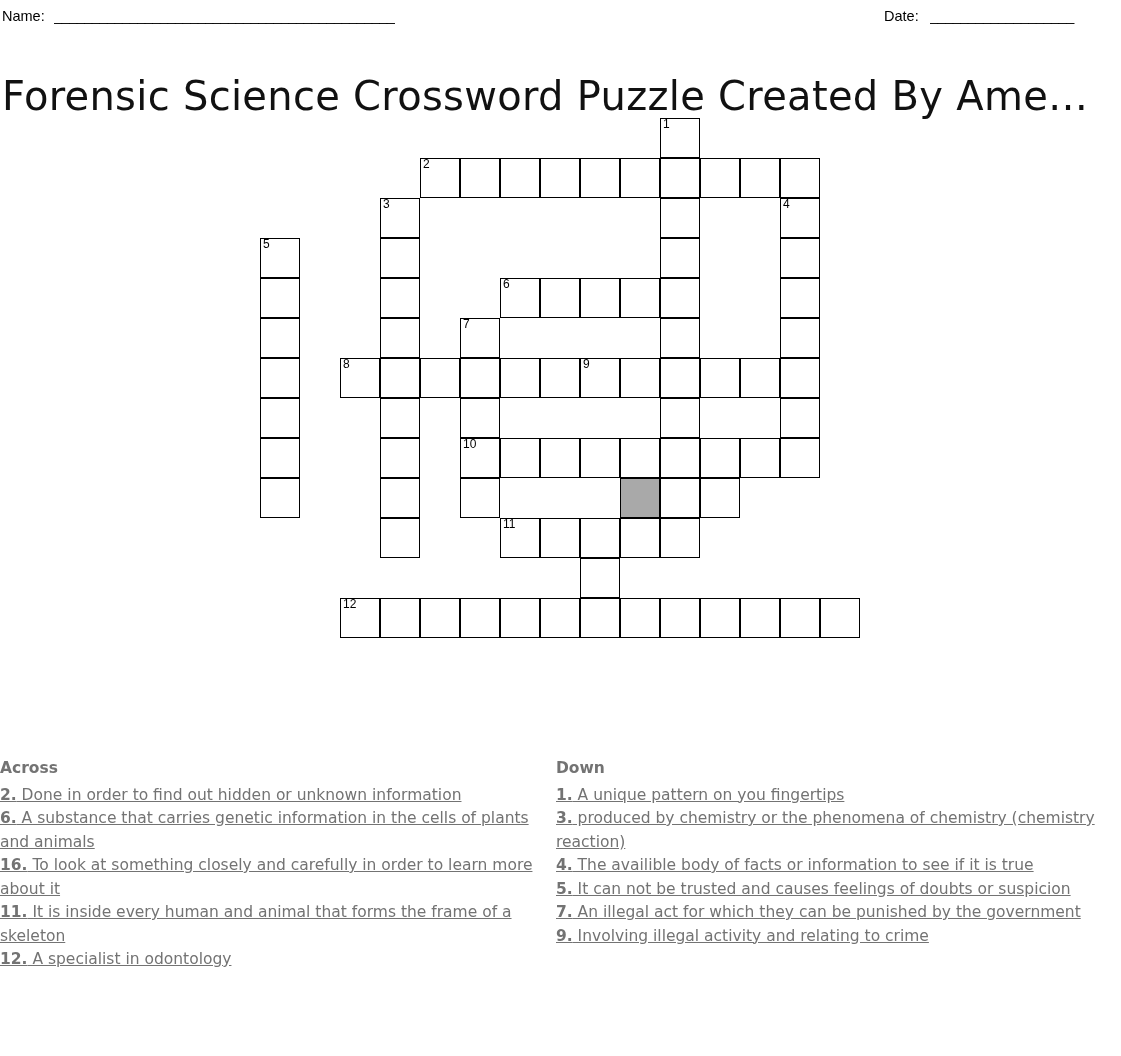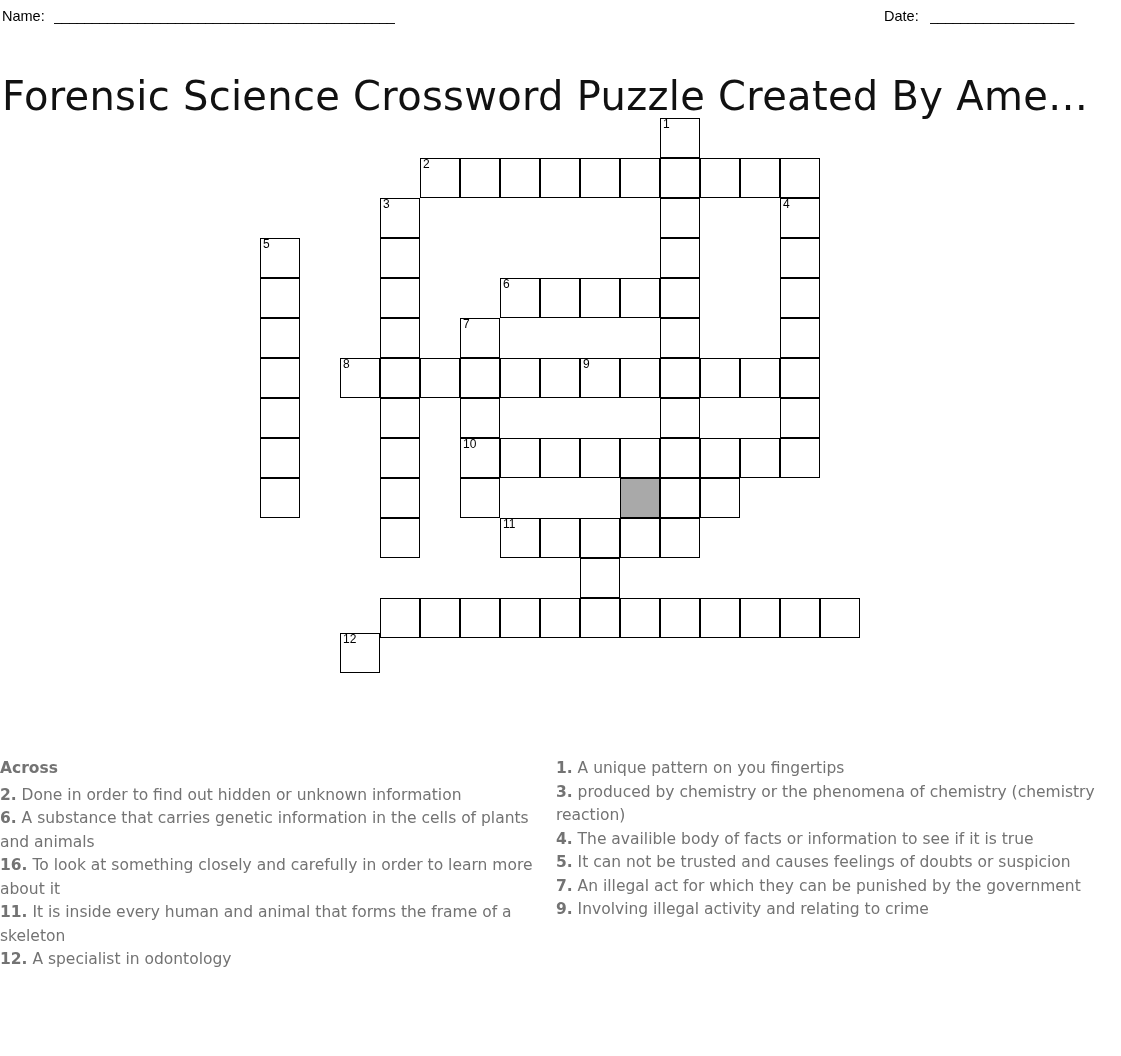--- a/index.html
+++ b/index.html
@@ -122,20 +122,21 @@
   .col.down { left: 556px; }
   .col h3 {
     margin: 0 0 3px 0;
     font-size: 15.5px;
     font-weight: bold;
     font-family: "DejaVu Sans", sans-serif;
   }
   .clue {
     margin: 0;
     text-indent: 0;
+    text-decoration: underline;
   }
   .clue b {
     font-weight: bold;
   }
 </style>
 </head>
 <body>
 
 <div class="page">
 
@@ -237,21 +238,21 @@
       <div class="cell" style="left: 700px; top: 478px;"></div>
       <div class="cell" style="left: 380px; top: 518px;"></div>
       <div class="cell" style="left: 500px; top: 518px; text-align: right;">
         <span class="num">11</span>
       </div>
       <div class="cell" style="left: 540px; top: 518px;"></div>
       <div class="cell" style="left: 580px; top: 518px;"></div>
       <div class="cell" style="left: 620px; top: 518px;"></div>
       <div class="cell" style="left: 660px; top: 518px;"></div>
       <div class="cell" style="left: 580px; top: 558px;"></div>
-      <div class="cell" style="left: 340px; top: 598px; margin-top: 35px;">
+      <div class="cell" style="left: 340px; top: 598px;">
         <span class="num">12</span>
       </div>
       <div class="cell" style="left: 380px; top: 598px;"></div>
       <div class="cell" style="left: 420px; top: 598px;"></div>
       <div class="cell" style="left: 460px; top: 598px;"></div>
       <div class="cell" style="left: 500px; top: 598px;"></div>
       <div class="cell" style="left: 540px; top: 598px;"></div>
       <div class="cell" style="left: 580px; top: 598px;"></div>
       <div class="cell" style="left: 620px; top: 598px;"></div>
       <div class="cell" style="left: 660px; top: 598px;"></div>
@@ -266,20 +267,21 @@
       <h3>Across</h3>
       <div id="across-list">
           <p class="clue"><b>2.</b><span> Done in order to find out hidden or unknown information</span></p>
           <p class="clue"><b>6.</b><span> A substance that carries genetic information in the cells of plants and animals</span></p>
           <p class="clue"><b>16.</b><span> To look at something closely and carefully in order to learn more about it</span></p>
           <p class="clue"><b>11.</b><span> It is inside every human and animal that forms the frame of a skeleton</span></p>
           <p class="clue"><b>12.</b><span> A specialist in odontology</span></p>
         </div>
     </div>
     <div class="col down">
+      <h3>Down</h3>
       <div id="down-list">
           <p class="clue"><b>1.</b><span> A unique pattern on you fingertips</span></p>
           <p class="clue"><b>3.</b><span> produced by chemistry or the phenomena of chemistry (chemistry reaction)</span></p>
           <p class="clue"><b>4.</b><span> The availible body of facts or information to see if it is true</span></p>
           <p class="clue"><b>5.</b><span> It can not be trusted and causes feelings of doubts or suspicion</span></p>
           <p class="clue"><b>7.</b><span> An illegal act for which they can be punished by the government</span></p>
           <p class="clue"><b>9.</b><span> Involving illegal activity and relating to crime</span></p>
         </div>
     </div>
   </div>

